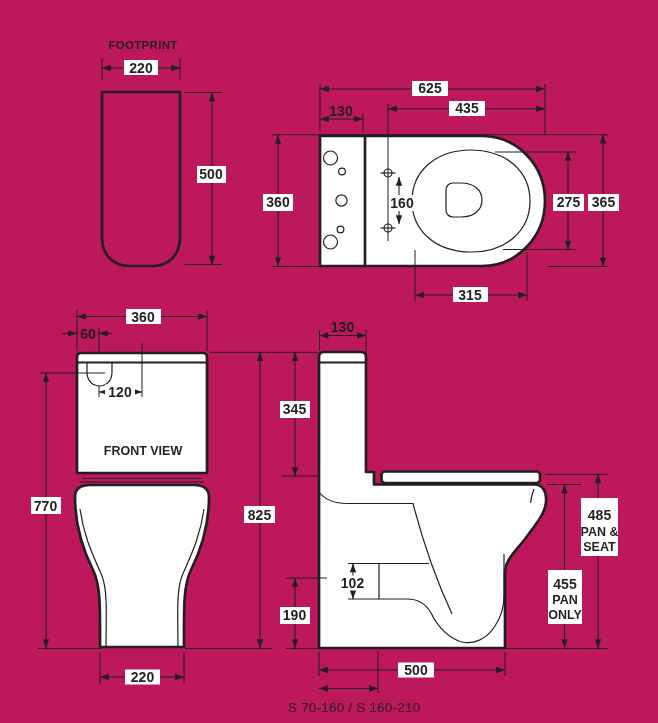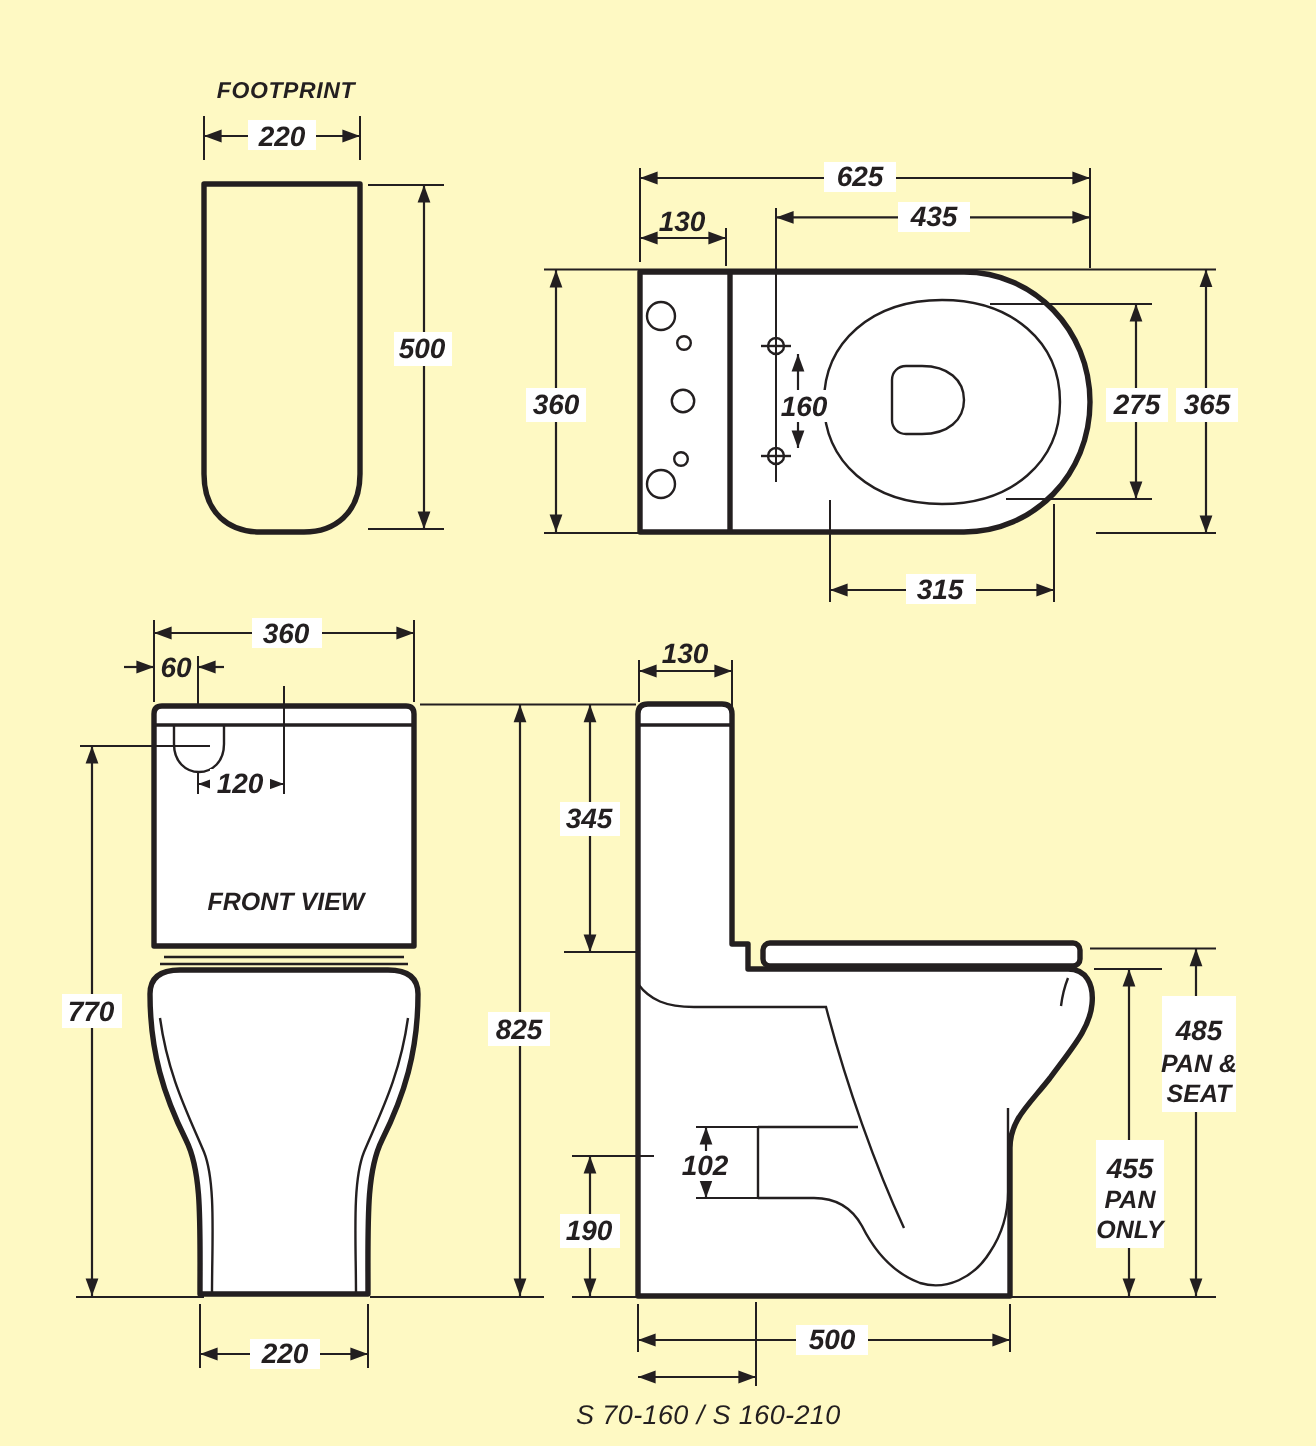--- a/index.html
+++ b/index.html
@@ -1,16 +1,16 @@
 <!DOCTYPE html>
 <html><head>
 <meta charset="utf-8">
 <style>
   html,body{margin:0;padding:0;background:#ffffff;}
-  .sheet{width:658px;height:723px;background:#fef9c3;position:relative;overflow:hidden;font-style:italic;}
+  .sheet{width:658px;height:723px;background:#be185d;position:relative;overflow:hidden;}
   svg{display:block;}
   .obj{fill:#ffffff;stroke:#231f20;stroke-width:2.7;stroke-linejoin:round;}
   .obj-nofill{fill:none;stroke:#231f20;stroke-width:2.7;stroke-linejoin:round;}
   .mid{fill:none;stroke:#231f20;stroke-width:1.8;}
   .thin{fill:none;stroke:#231f20;stroke-width:1.2;}
   .ext{fill:none;stroke:#231f20;stroke-width:1;}
   .dim{fill:none;stroke:#231f20;stroke-width:1.1;}
   .mask{fill:#ffffff;stroke:none;}
   text{font-family:"Liberation Sans","DejaVu Sans",sans-serif;fill:#231f20;}
   .num{font-size:14px;font-weight:bold;text-anchor:middle;}

